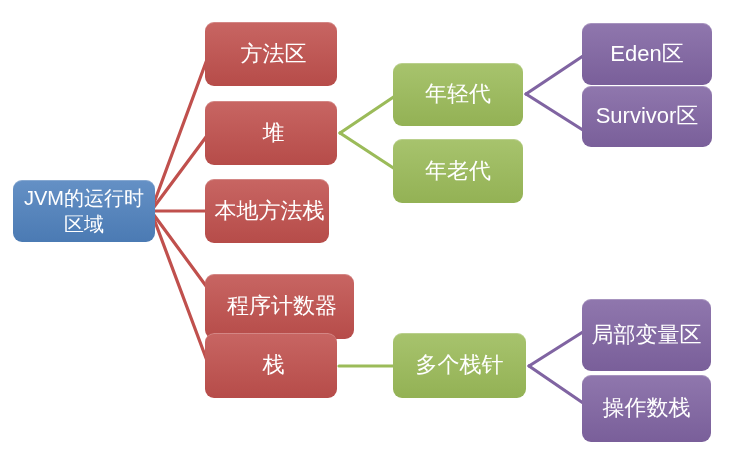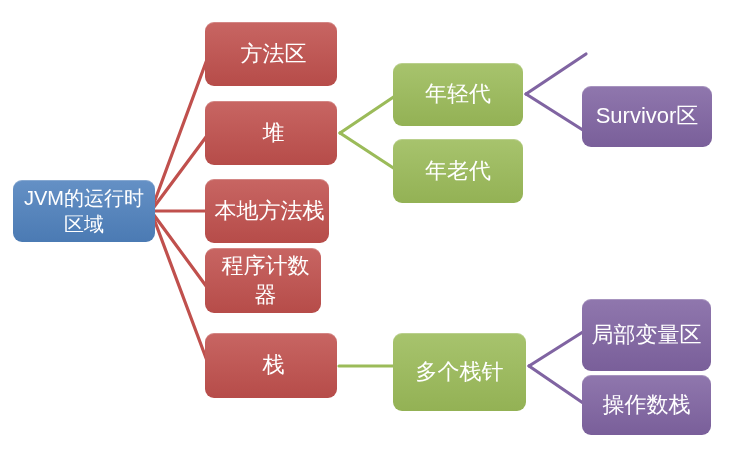--- a/index.html
+++ b/index.html
@@ -77,40 +77,43 @@
 
   <div class="node node-l1" style="left:205px; top:22px; width:132px; height:64px;">
     <span>方法区</span>
   </div>
   <div class="node node-l1" style="left:205px; top:101px; width:132px; height:64px;">
     <span>堆</span>
   </div>
   <div class="node node-l1" style="left:205px; top:179px; width:124px; height:64px;">
     <span>本地方法栈</span>
   </div>
-  <div class="node node-l1" style="left:205px; top:248px; width:116px; height:65px;">
+  <div class="node node-l1" style="left:205px; top:274px; width:149px; height:65px;">
     <span>程序计数器</span>
   </div>
   <div class="node node-l1" style="left:205px; top:333px; width:132px; height:65px;">
     <span>栈</span>
   </div>
 
   <div class="node node-l2" style="left:393px; top:63px; width:130px; height:63px;align-items:center;">
     <span>年轻代</span>
   </div>
   <div class="node node-l2" style="left:393px; top:139px; width:130px; height:64px;">
     <span>年老代</span>
   </div>
-  <div class="node node-l2" style="left:393px; top:333px; width:133px; height:78px;">
+  <div class="node node-l2" style="left:393px; top:333px; width:133px; height:65px;">
     <span>多个栈针</span>
   </div>
 
+  <div class="node node-l3" style="left:582px; top:23px; width:130px; height:62px;">
+    <span>Eden区</span>
+  </div>
   <div class="node node-l3" style="left:582px; top:86px; width:130px; height:61px;">
     <span>Survivor区</span>
   </div>
   <div class="node node-l3" style="left:582px; top:299px; width:129px; height:72px;">
     <span>局部变量区</span>
   </div>
-  <div class="node node-l3" style="left:582px; top:375px; width:129px; height:60px;">
+  <div class="node node-l3" style="left:582px; top:375px; width:129px; height:67px;">
     <span>操作数栈</span>
   </div>
 
 </div>
 
 </body></html>

